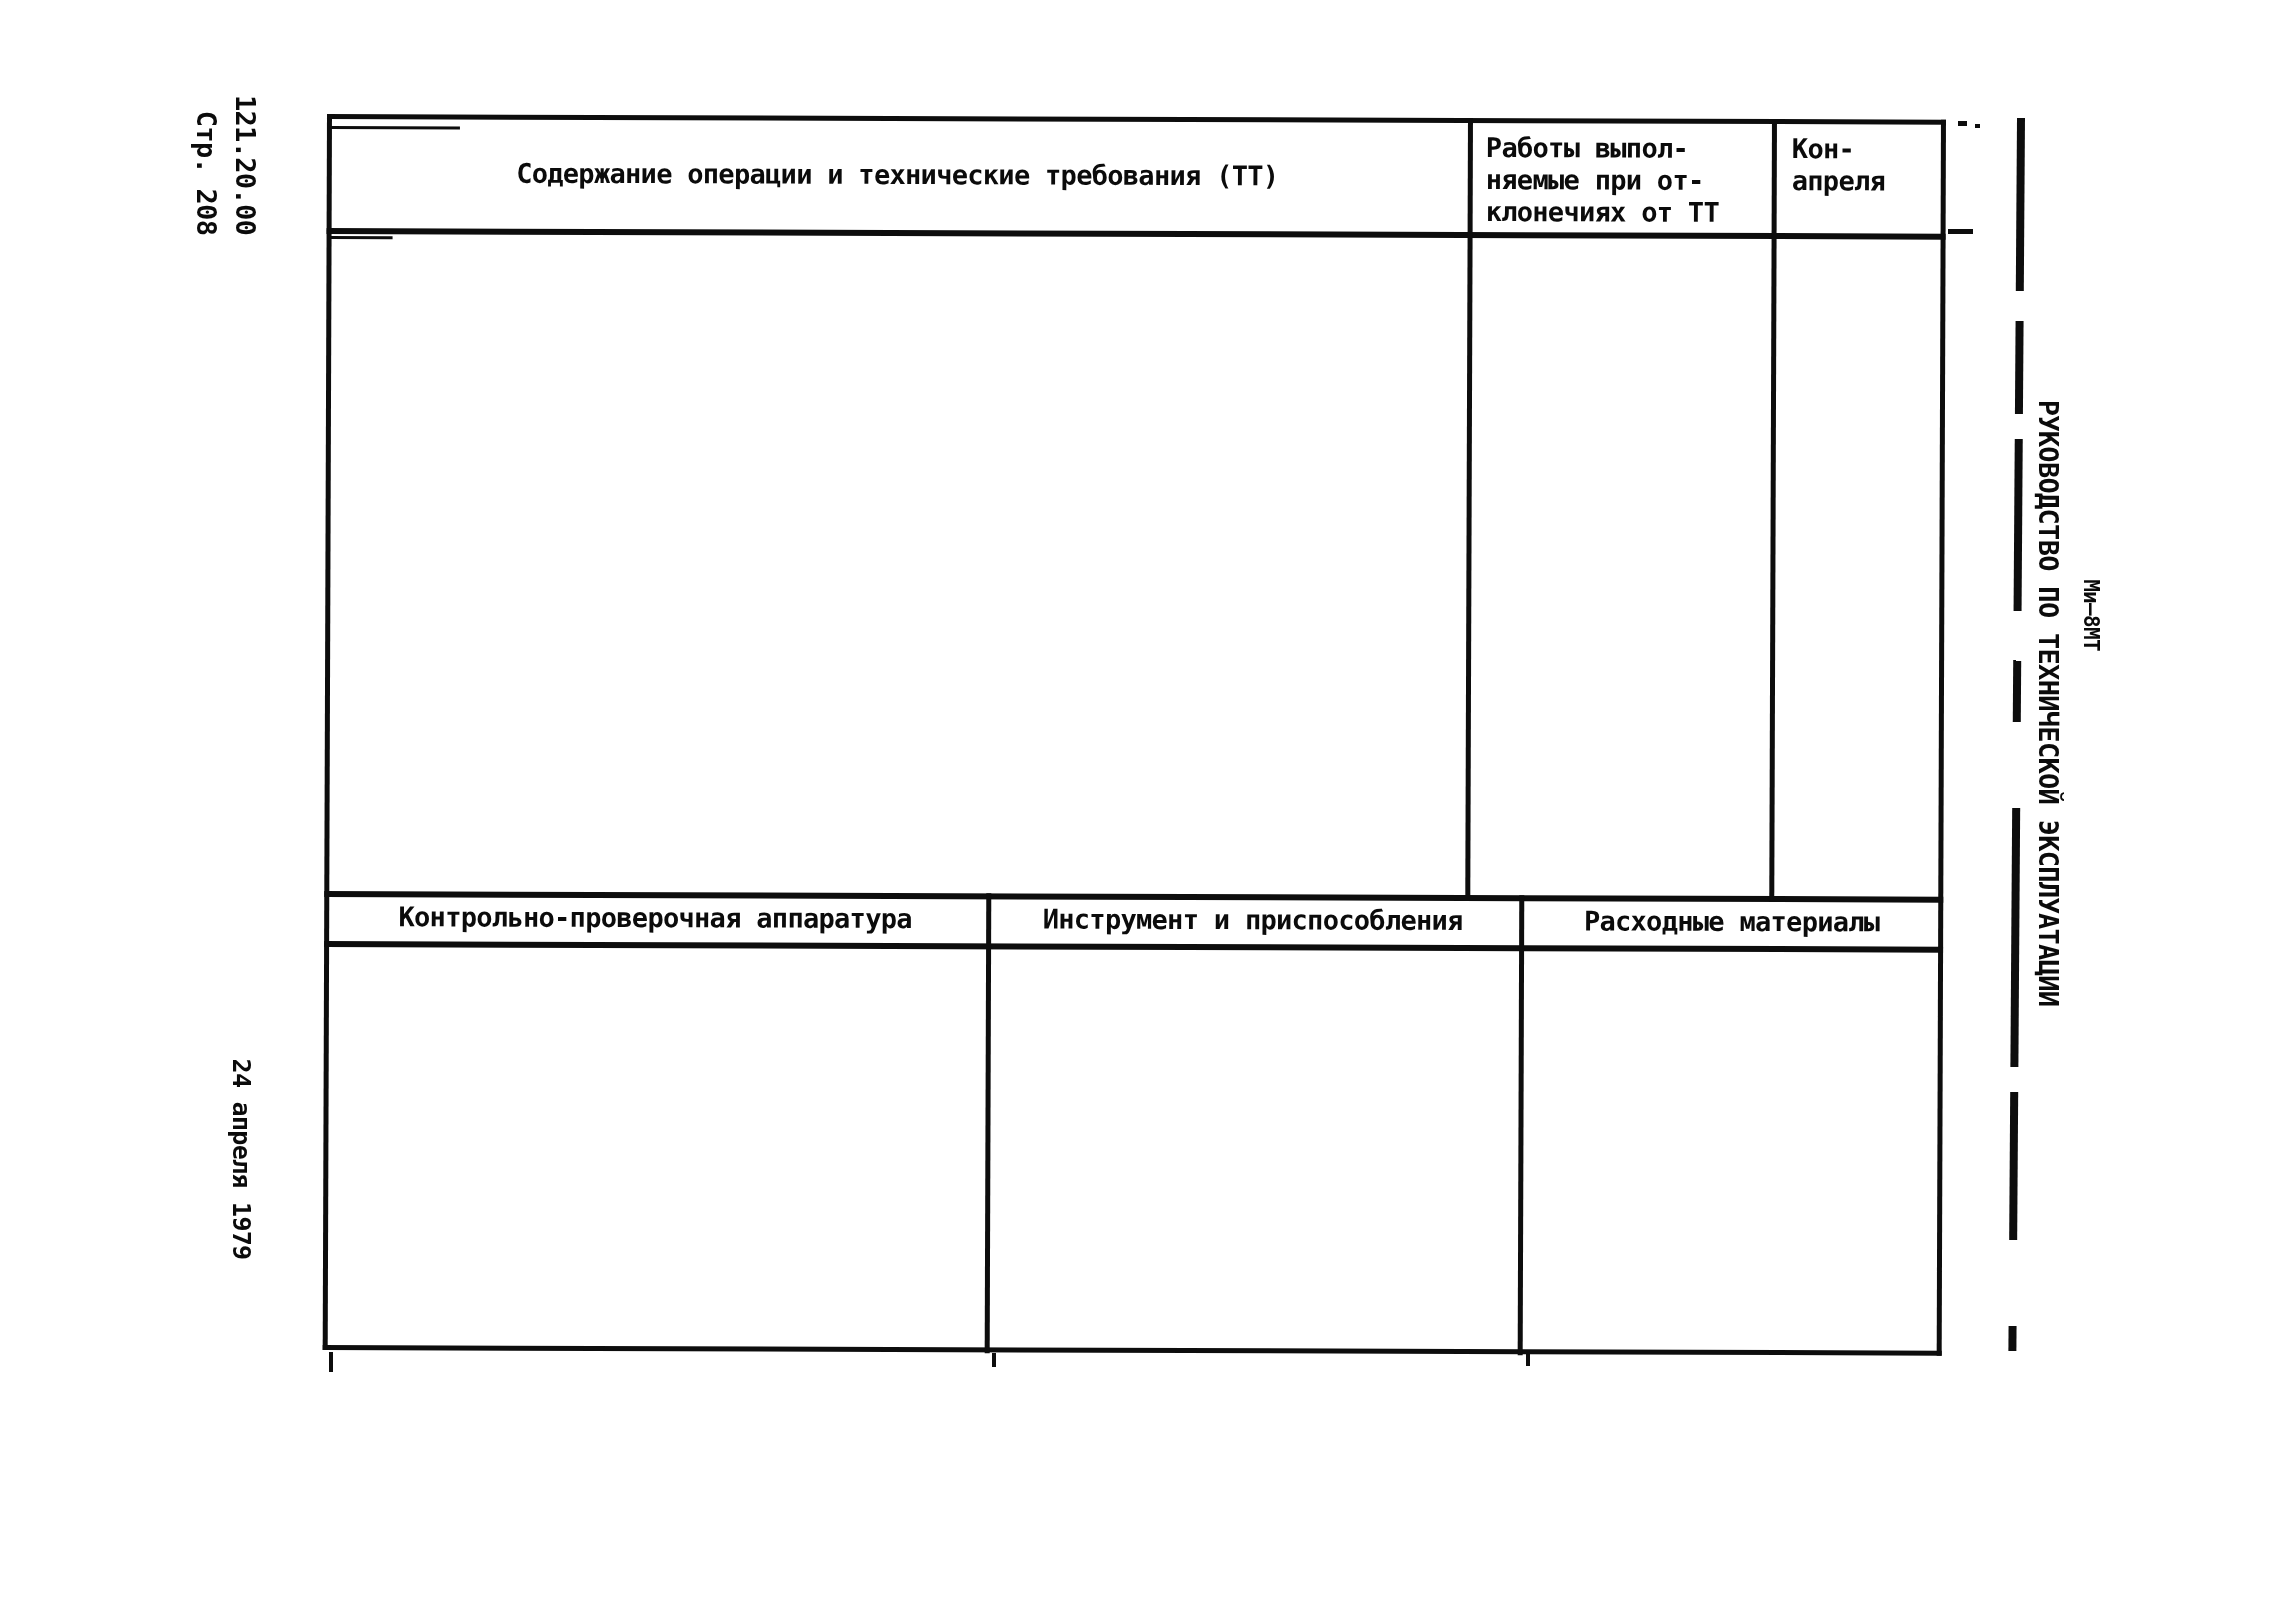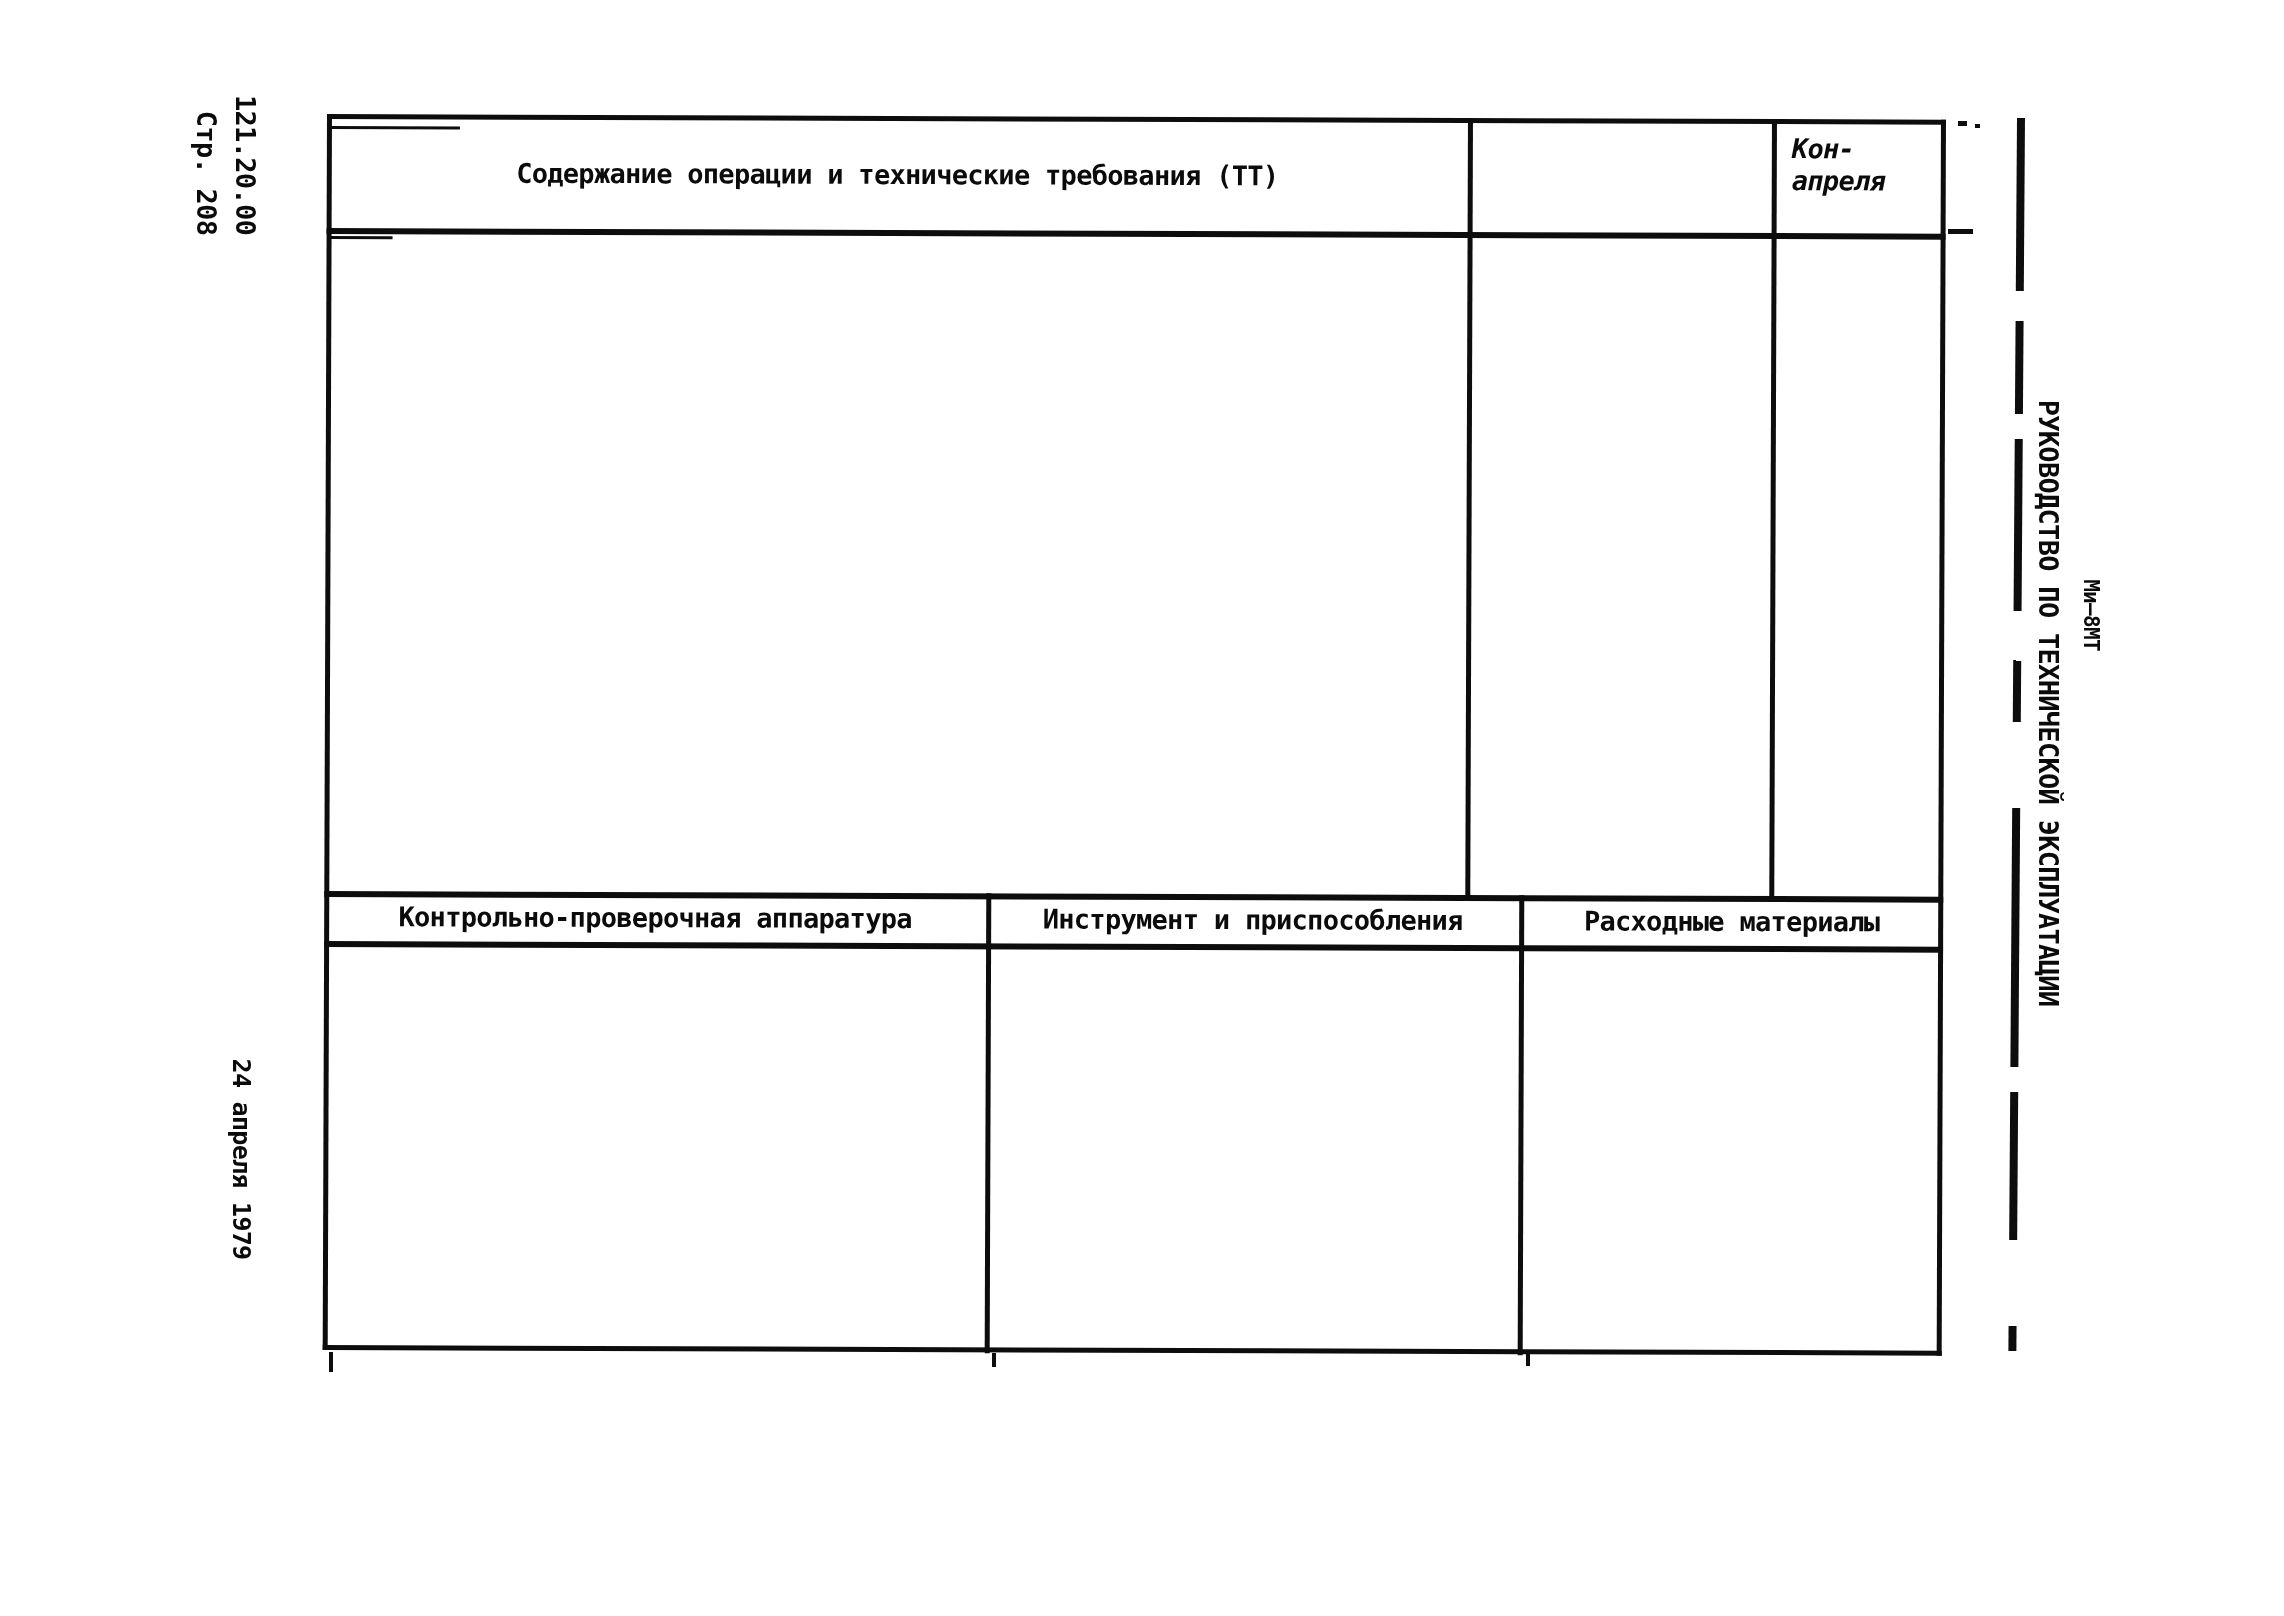--- a/index.html
+++ b/index.html
@@ -78,22 +78,27 @@
     <div class="ln" style="left:0;top:777px;width:100%;height:5.9px;"></div>
     <div class="ln" style="left:0;top:827px;width:100%;height:5.9px;"></div>
 
     <div class="ln" style="left:662px;top:777px;width:4.6px;height:460px;"></div>
     <div class="ln" style="left:1195px;top:777px;width:4.6px;height:460px;"></div>
 
     <div class="cellText center t41" style="left:0;top:0;width:1141px;height:117px;padding-right:116px;">
       <span>Содержание операции и технические требования (ТТ)</span>
     </div>
 
+    <div class="abs t41" style="left:1159px;top:14.3px;width:283px;">
+      <span class="lines">Работы выпол-</span>
+      <span class="lines">няемые при от-</span>
+      <span class="lines">клонечиях от ТТ</span>
+    </div>
 
-    <div class="abs t41" style="left:1465px;top:14.3px;width:150px;font-style:italic;">
+    <div class="abs t41" style="left:1465px;top:14.3px;width:150px;">
       <span class="lines">Кон-</span>
       <span class="lines">апреля</span>
     </div>
 
     <div class="cellText center t41 bandCell" style="left:0;width:662px;padding-right:63px;">
       <span>Контрольно-проверочная аппаратура</span>
     </div>
     <div class="cellText center t41 bandCell" style="left:662px;width:533px;padding-right:23.4px;">
       <span>Инструмент и приспособления</span>
     </div>

